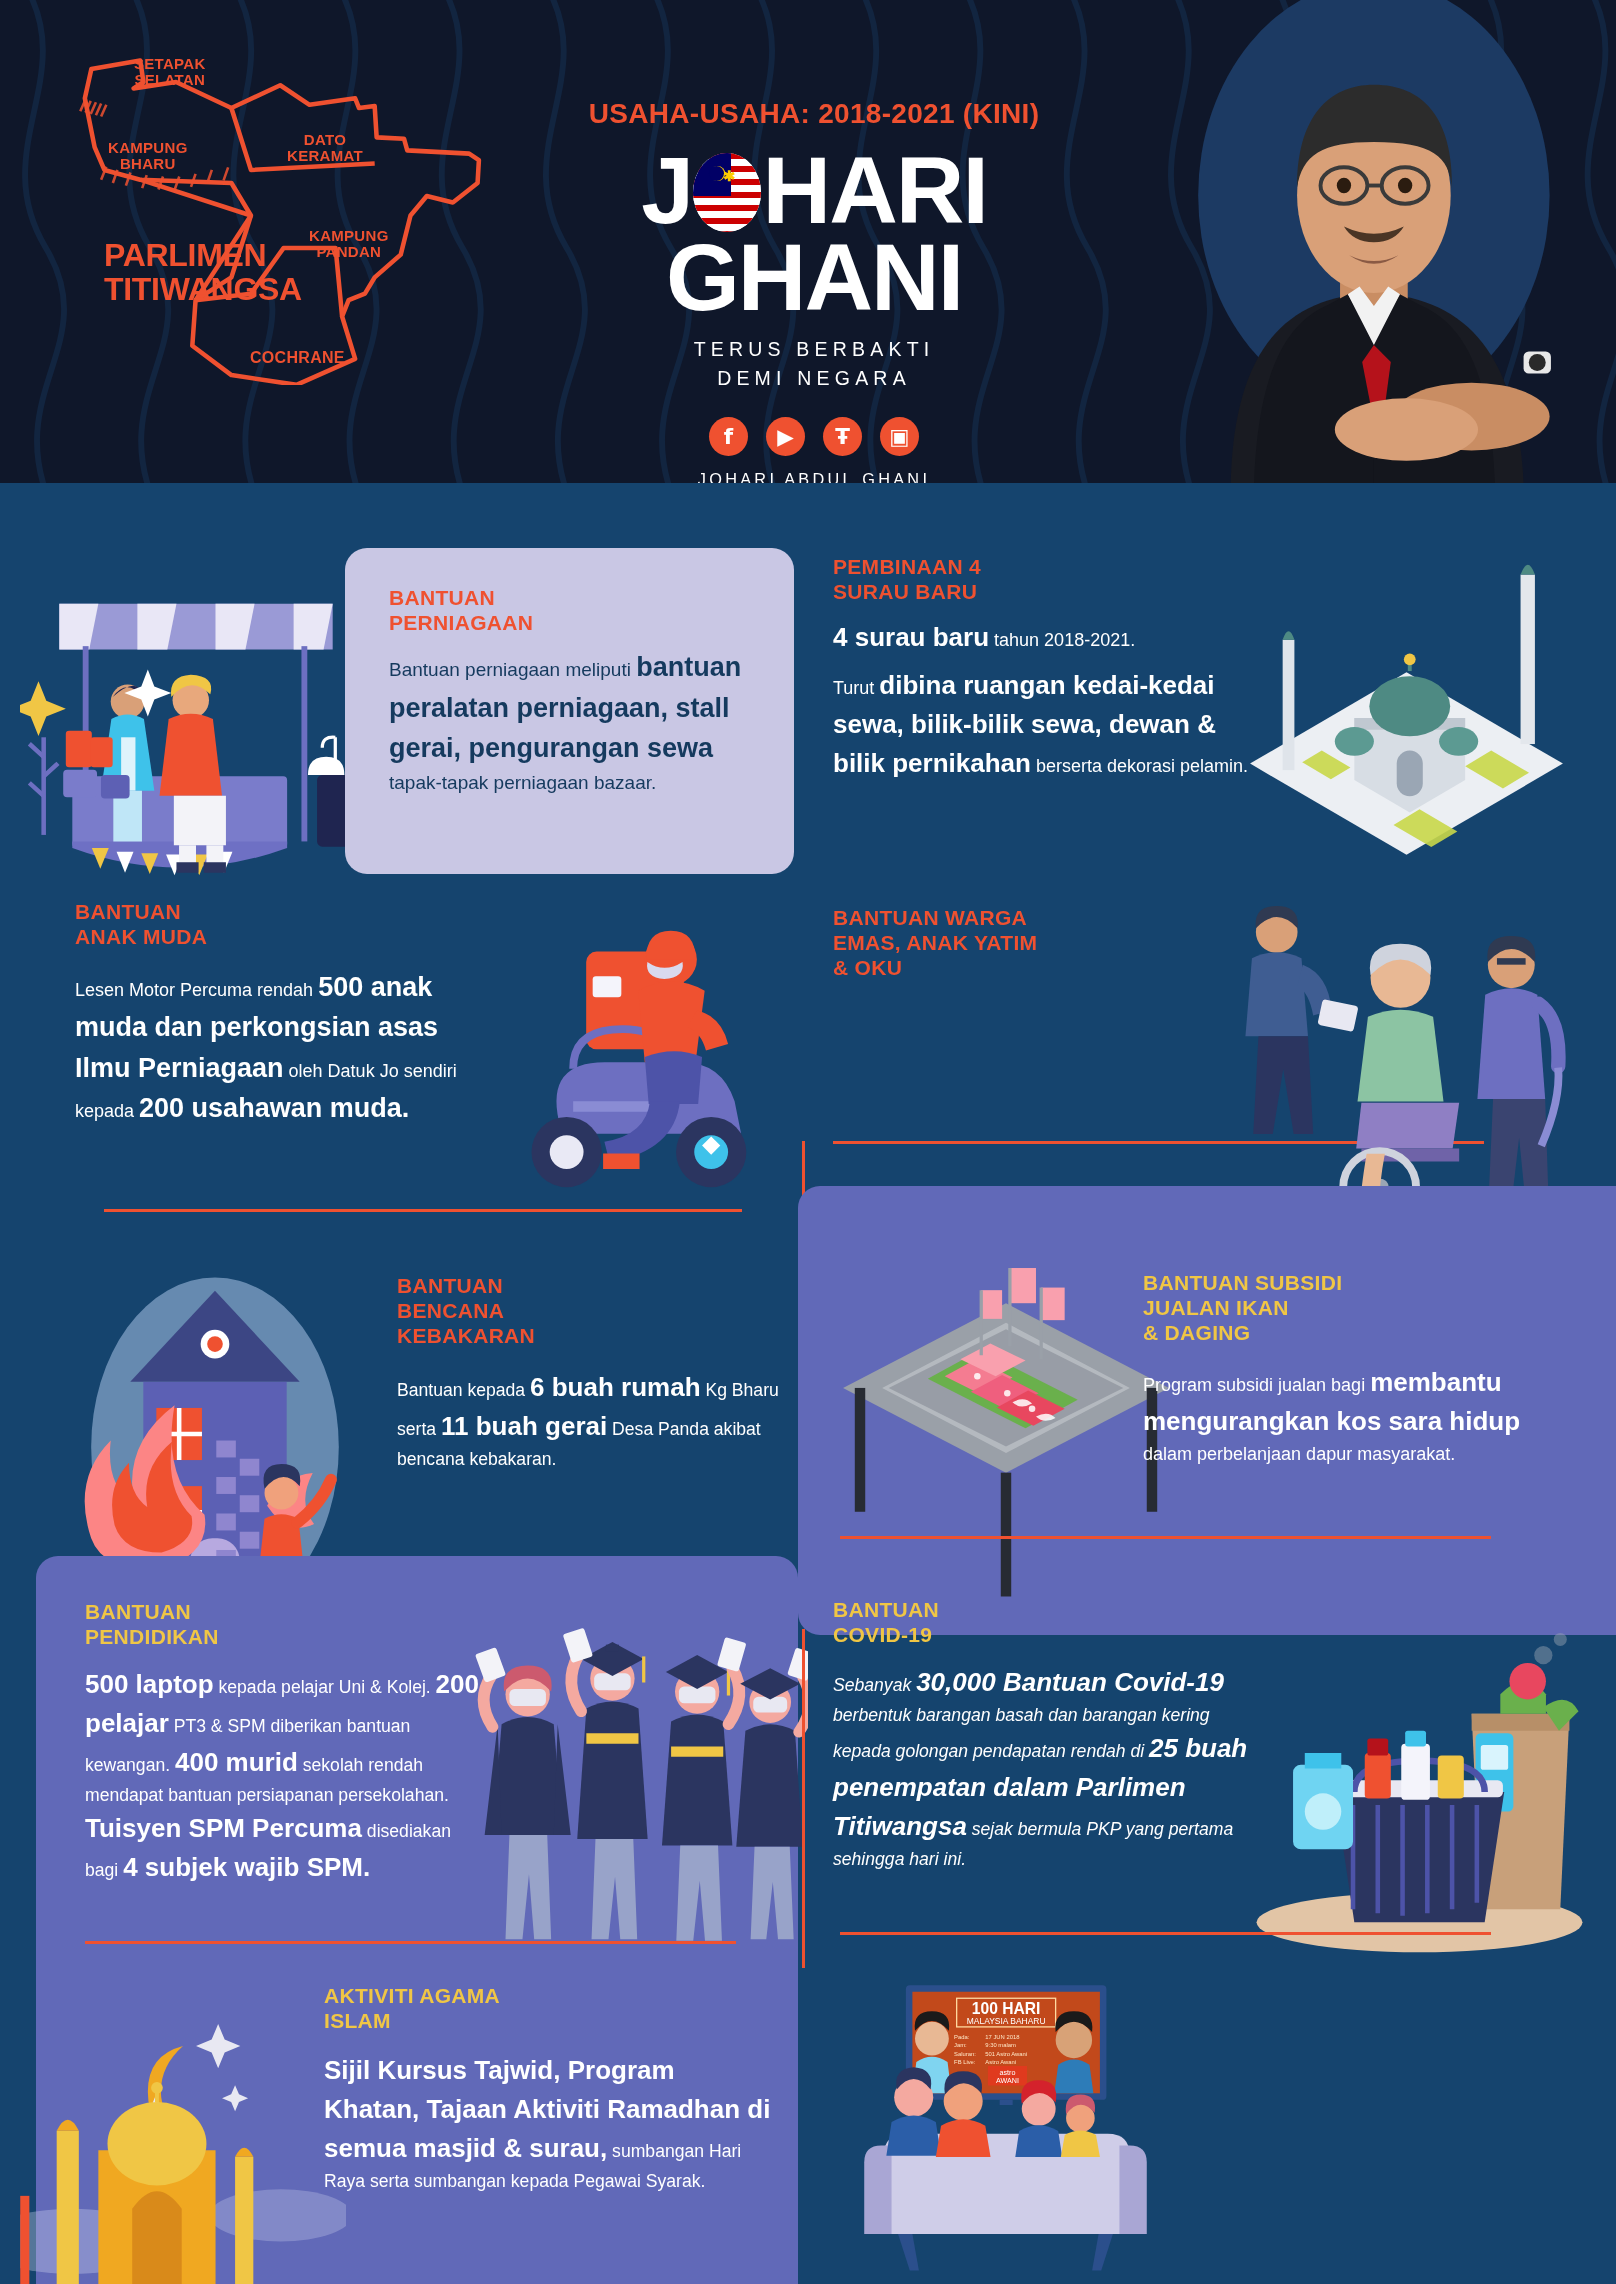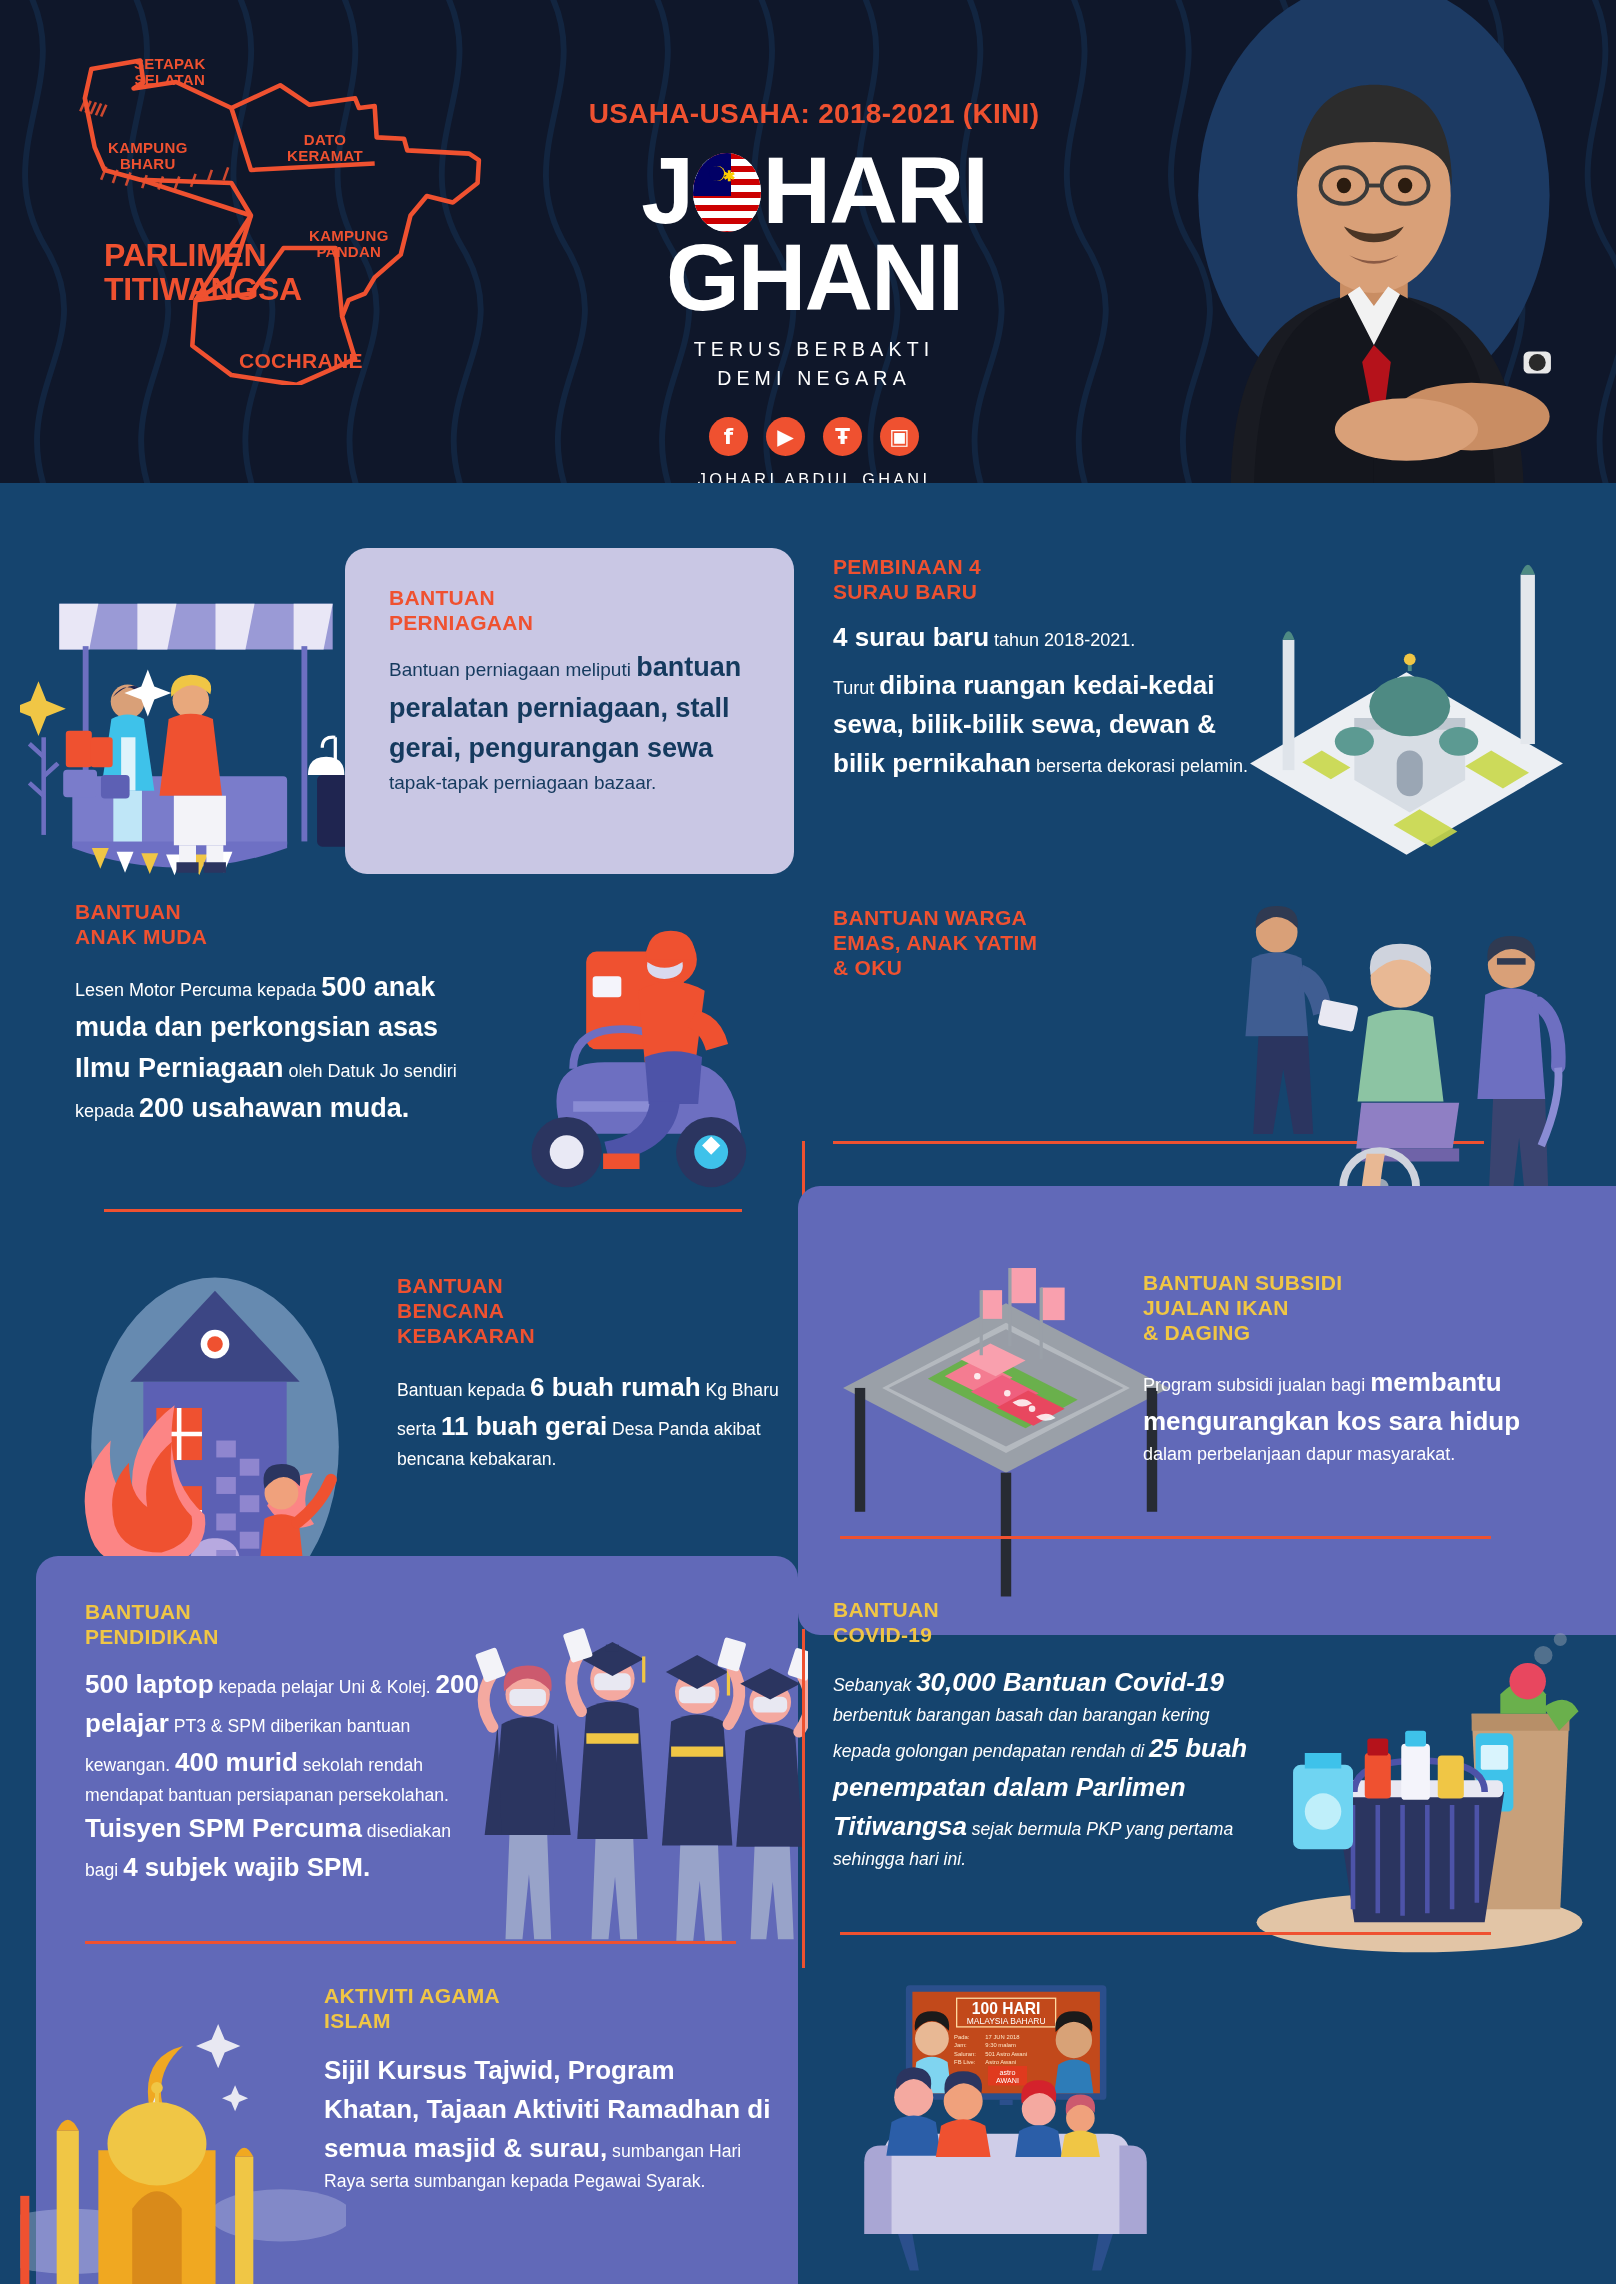--- a/index.html
+++ b/index.html
@@ -21,21 +21,21 @@
   
   .map-wrap { position:absolute; left:36px; top:19.5px; width:495px; height:365px; }
   .map-label {
     position:absolute; color:#ef5130; font-weight:bold;
     letter-spacing:0.3px; text-align:center; line-height:1.12;
   }
   .ml-setapak { left:98px; top:36px; font-size:15px; }
   .ml-kgbharu { left:72px; top:120px; font-size:15px; }
   .ml-dato    { left:251px; top:112px; font-size:15px; }
   .ml-pandan  { left:273px; top:208px; font-size:15px; }
-  .ml-cochrane{ left:203px; top:329px; font-size:21px; }
+  .ml-cochrane{ left:214px; top:329px; font-size:16px; }
   .map-title {
     position:absolute; left:68px; top:218px; color:#ef5130;
     font-size:32px; font-weight:bold; line-height:1.08; letter-spacing:-0.3px;
   }
 
   
   .hero { position:absolute; left:547px; top:98px; width:534px; text-align:center; }
   .hero-kicker {
     color:#ef5130; font-size:28px; font-weight:bold; letter-spacing:0.3px;
     margin-bottom:17px;
@@ -354,21 +354,21 @@
   </svg>
 
   <div class="divider" style="left:833px; top:658px; width:651px;"></div>
   <div class="vdivider" style="left:802px; top:658px; height:221px;"></div>
 
   <div class="card c-anakmuda">
     <div class="eyebrow orange">
       <span>BANTUAN</span><br><span>ANAK MUDA</span>
     </div>
     <div class="body-txt" style="margin-top:17px;">
-      <span>Lesen Motor Percuma kepada </span><span class="lg">500 anak muda dan perkongsian asas Ilmu Perniagaan</span><span> oleh Datuk Jo sendiri kepada </span><span class="lg">200 usahawan muda.</span>
+      <span>Lesen Motor Percuma rendah </span><span class="lg">500 anak muda dan perkongsian asas Ilmu Perniagaan</span><span> oleh Datuk Jo sendiri kepada </span><span class="lg">200 usahawan muda.</span>
     </div>
   </div>
 
   <svg class="art" style="left:482px; top:423px;" width="306" height="306" viewBox="0 0 470 470">
     <rect x="160" y="70" width="150" height="150" rx="16" fill="#ef5130"></rect>
     <rect x="170" y="108" width="44" height="32" rx="5" fill="#f4f4fb"></rect>
     <path d="M320 300 q-10 -120 -120 -110 q-60 6 -60 60" stroke="#6d6fc1" stroke-width="12" fill="none"></path>
     <path d="M118 330 q-20 -90 70 -90 h120 q60 0 80 60 l10 50 h-280z" fill="#6d6fc1"></path>
     <path d="M140 300 h140 v16 h-140z" fill="#8a8cd4"></path>
     <circle cx="130" cy="378" r="54" fill="#2b3560"></circle>

